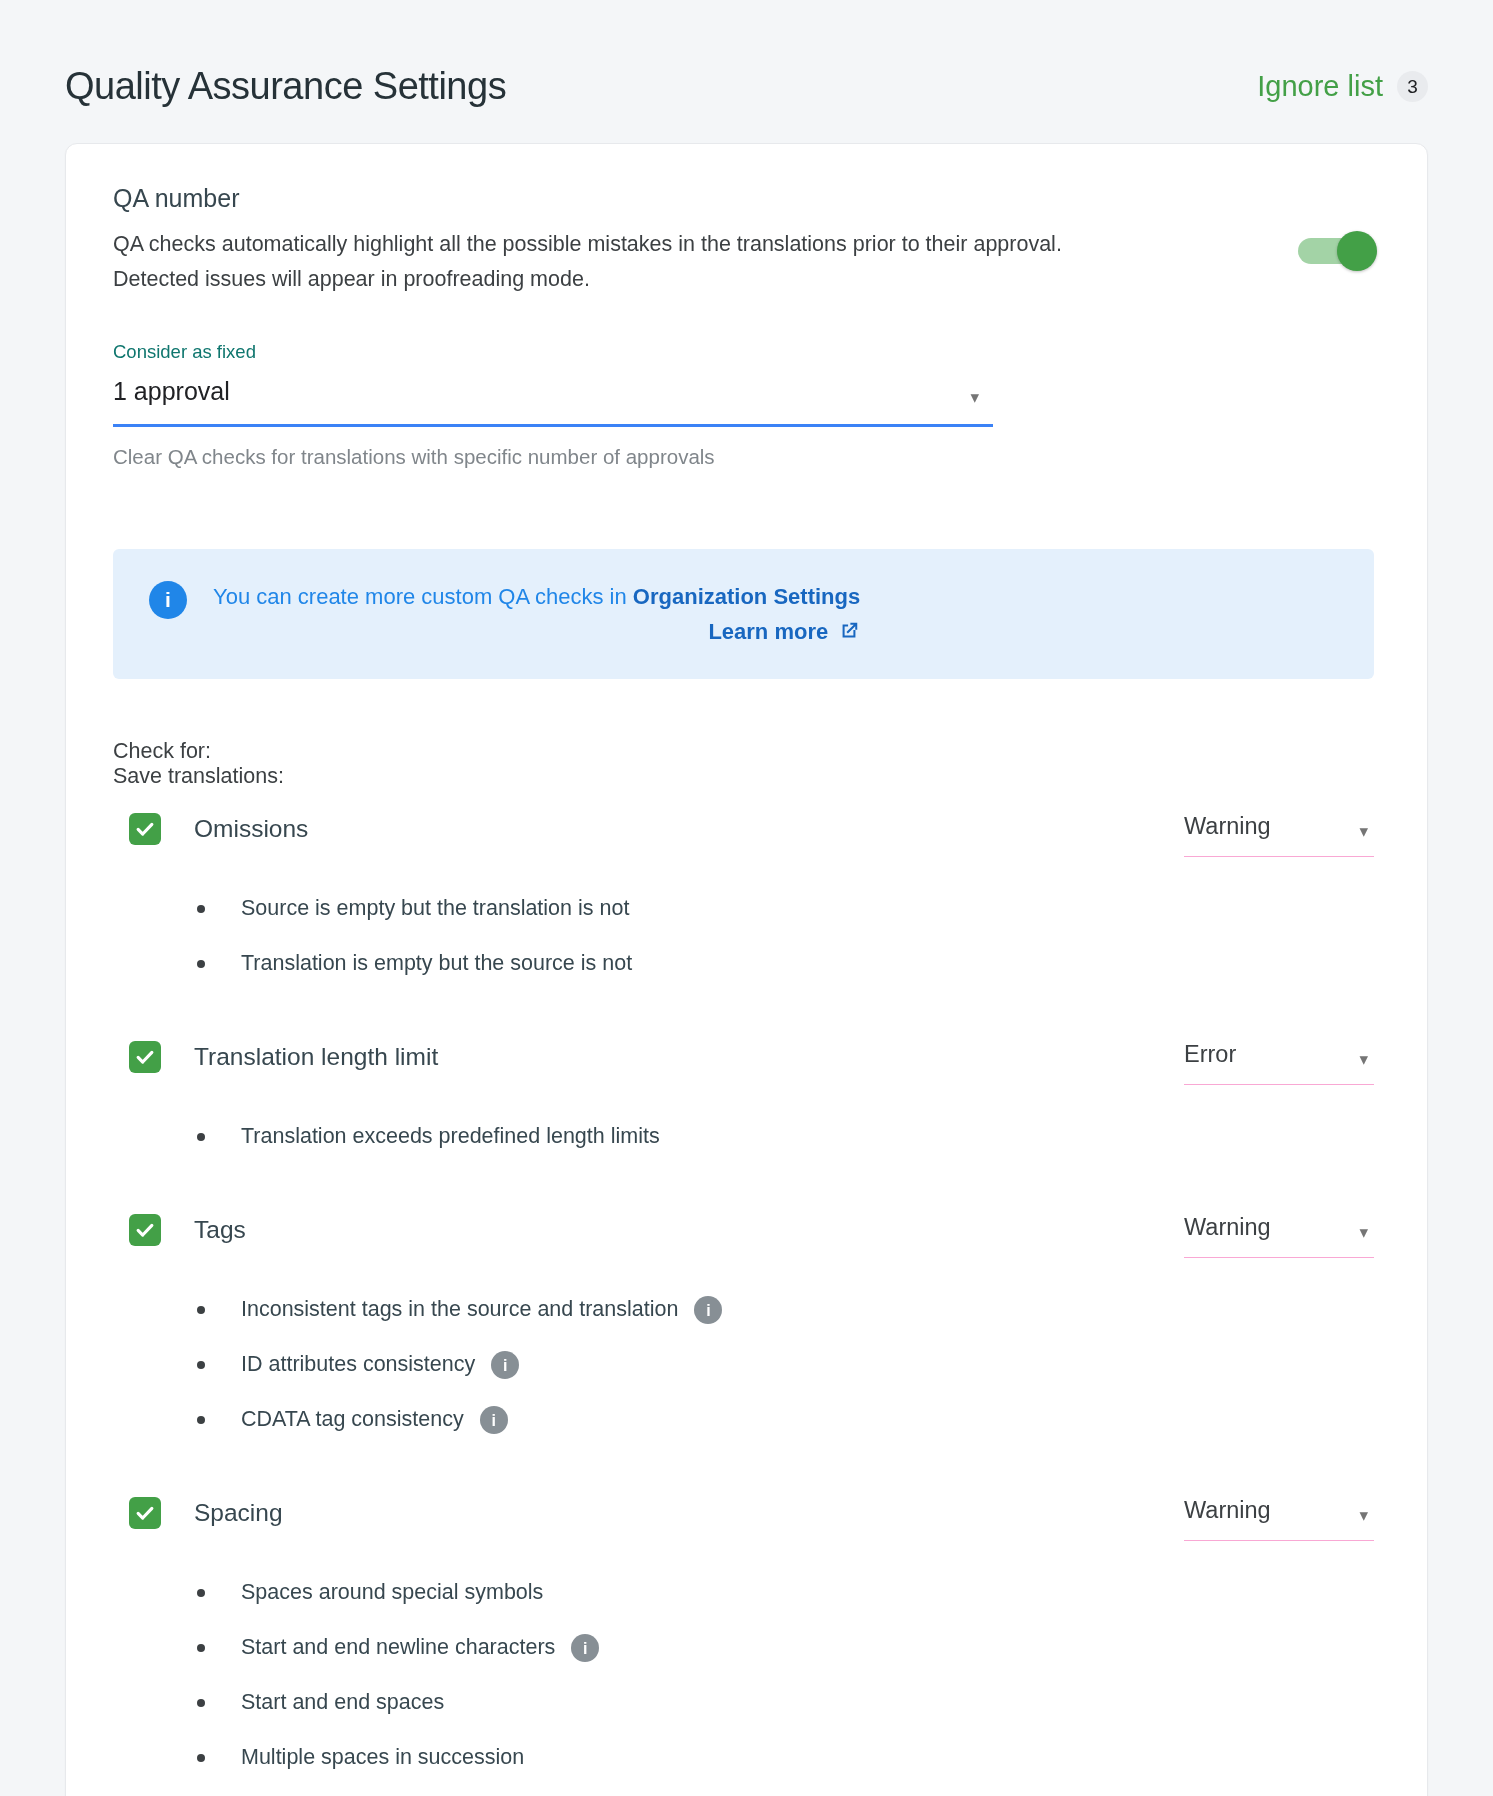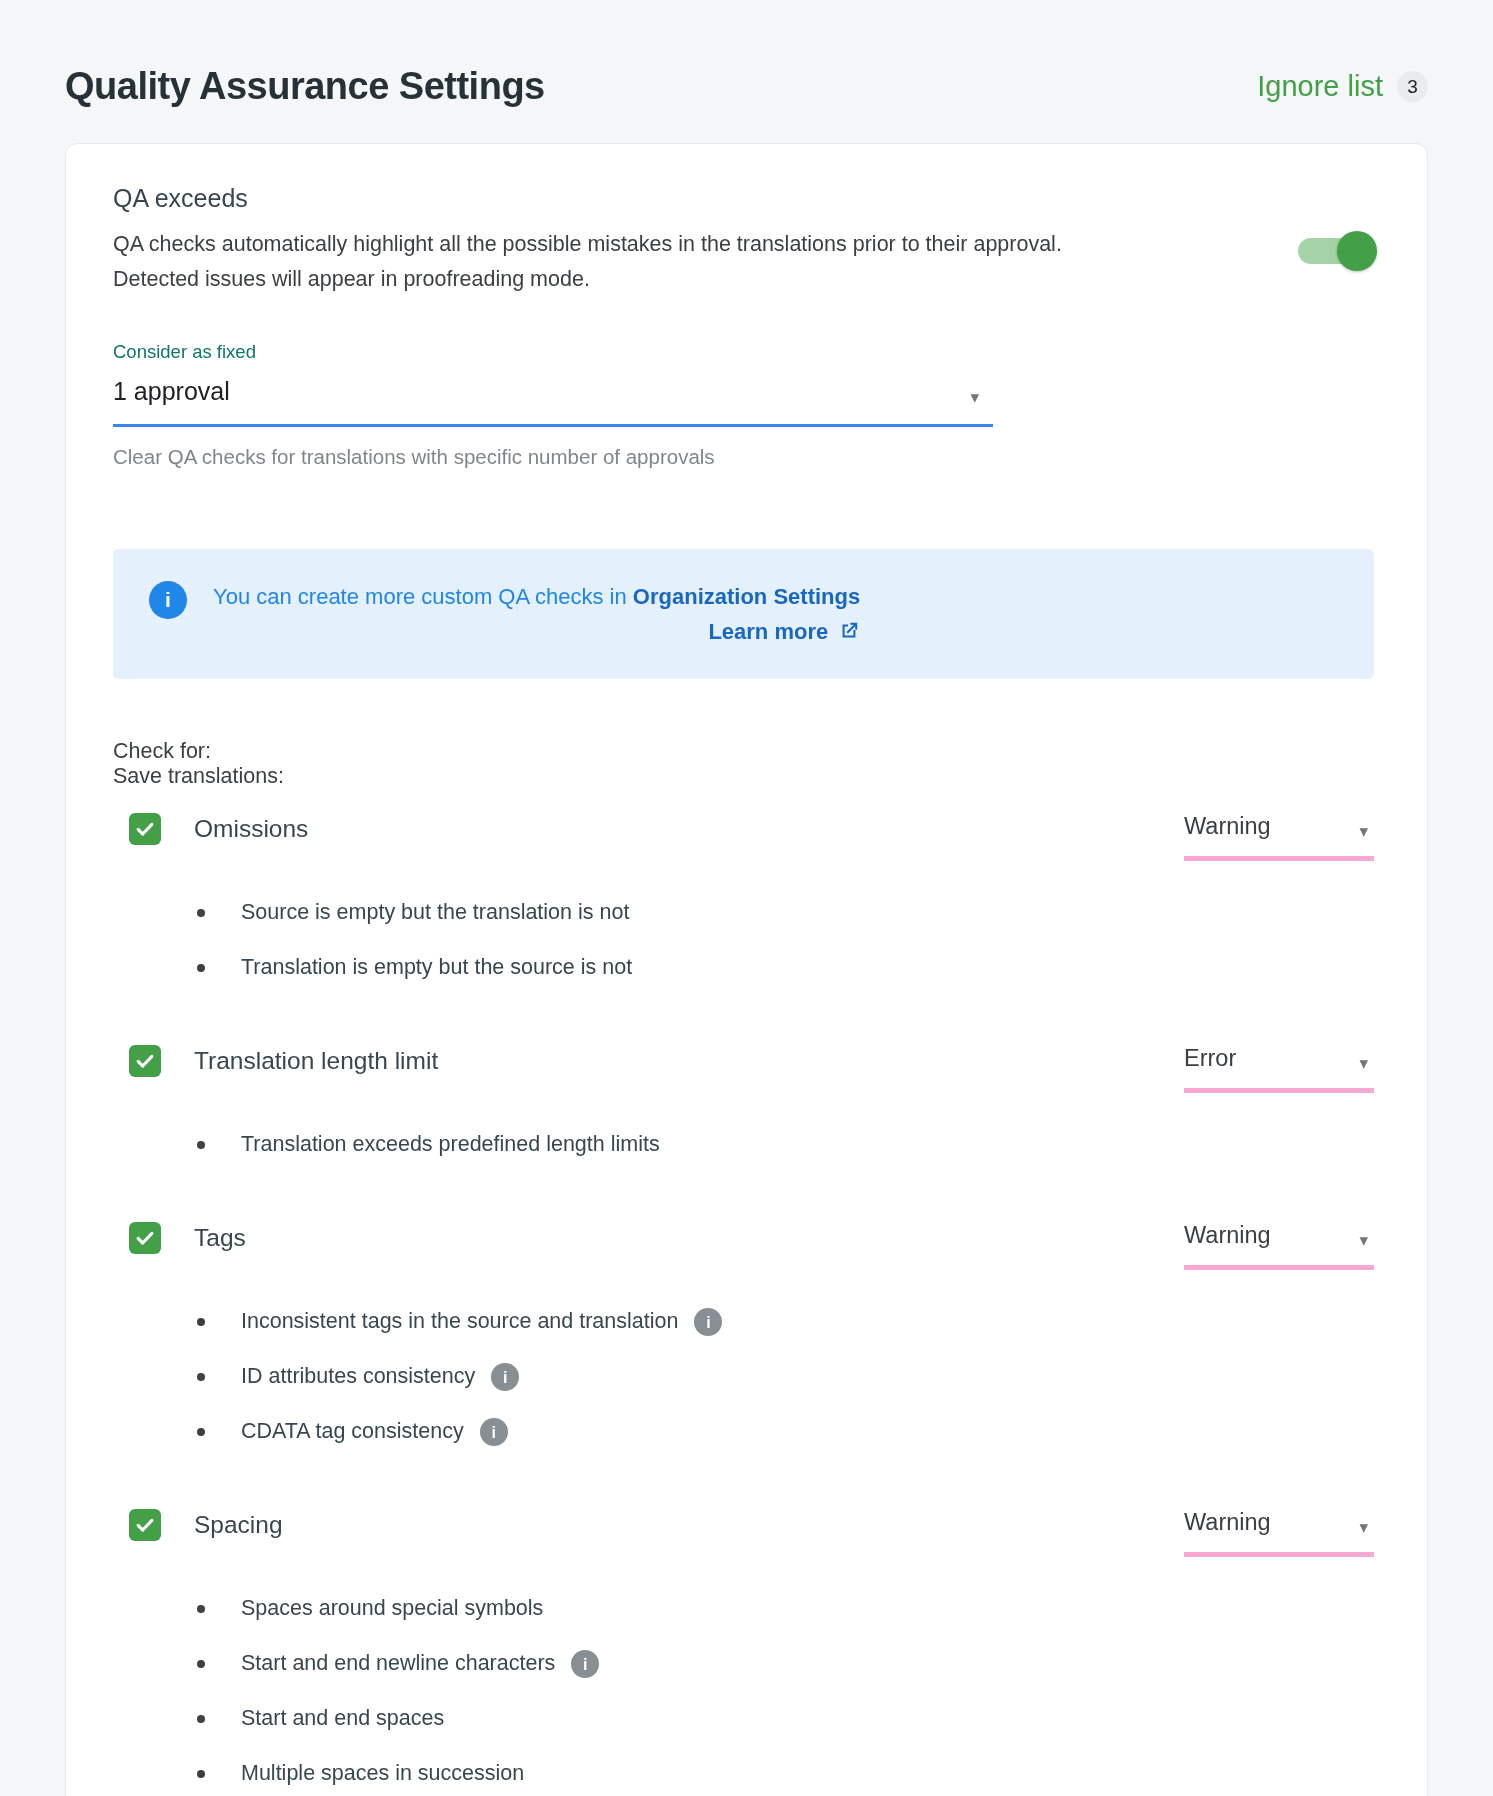--- a/index.html
+++ b/index.html
@@ -8,21 +8,21 @@
     background:#f4f6f8;
     font-family:"Liberation Sans", sans-serif;
     color:#3c4043;
   }
   
   .page-header {
     display:flex; align-items:center; justify-content:space-between;
     padding:30px 65px 0 65px; height:143px;
   }
   .page-title {
-    font-size:38px; font-weight:700; color:#263238; letter-spacing:-0.5px;
+    font-size:38px; font-weight:400; color:#263238; letter-spacing:-0.5px;
   }
   .ignore-wrap { display:flex; align-items:center; }
   .ignore-link {
     color:#43a047; font-size:29px; cursor:pointer; text-decoration:none;
   }
   .count-badge {
     display:inline-flex; align-items:center; justify-content:center;
     width:31px; height:31px; margin-left:14px; border-radius:50%;
     background:#e9ebee; color:#202124; font-size:19px;
   }
@@ -85,21 +85,21 @@
   .check-row { display:flex; justify-content:space-between; align-items:flex-start; }
   .check-left { display:flex; align-items:center; padding-left:16px; }
   .checkbox {
     width:32px; height:32px; border-radius:6px; background:#43a047;
     display:inline-flex; align-items:center; justify-content:center; cursor:pointer;
     flex:0 0 auto;
   }
   .check-label { margin-left:33px; font-size:24.5px; font-weight:500; color:#37474f; }
   .severity {
     width:190px; display:flex; align-items:flex-end; justify-content:space-between;
-    border-bottom:5px solid #f9a8d4; padding-bottom:16px; cursor:pointer;
+    border-bottom:1px solid #f9a8d4; padding-bottom:16px; cursor:pointer;
   }
   .severity .select-value { font-size:23.5px; color:#3c4043; }
   .severity .arrow { padding-right:6px; }
   .check-items { list-style:none; margin-top:24px; }
   .check-item {
     position:relative; margin-left:128px; padding:13px 0;
     font-size:21.5px; line-height:29px; color:#37474f;
   }
   .check-item::before {
     content:""; position:absolute; left:-44px; top:50%; margin-top:-4px;
@@ -116,21 +116,21 @@
   <h1 class="page-title">Quality Assurance Settings</h1>
   <div class="ignore-wrap">
     <a class="ignore-link">Ignore list</a>
     <span class="count-badge">3</span>
   </div>
 </header>
 
 <main class="card">
 
   <div class="qa-head">
-    <h2 class="qa-title">QA exceeds</h2>
+    <h2 class="qa-title">QA number</h2>
     <p class="qa-desc">QA checks automatically highlight all the possible mistakes in the translations prior to their approval. Detected issues will appear in proofreading mode.</p>
     <div class="toggle">
       <span class="track"></span>
       <span class="knob"></span>
     </div>
   </div>
 
   <div class="field">
     <div class="field-label">Consider as fixed</div>
     <div class="select">

